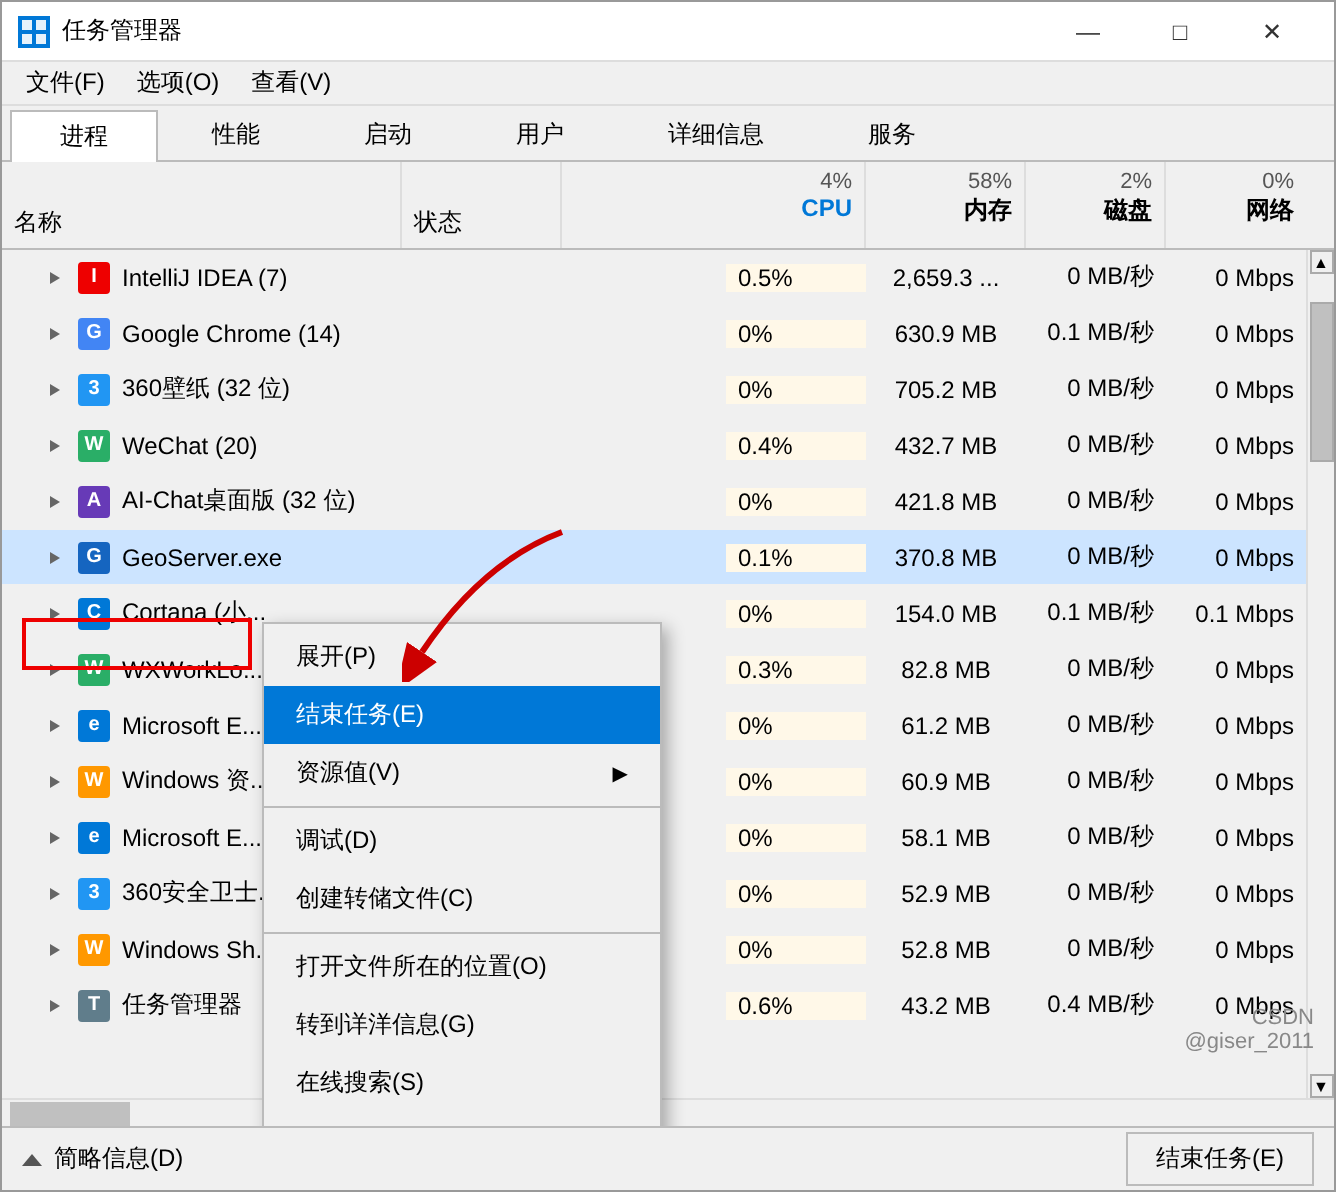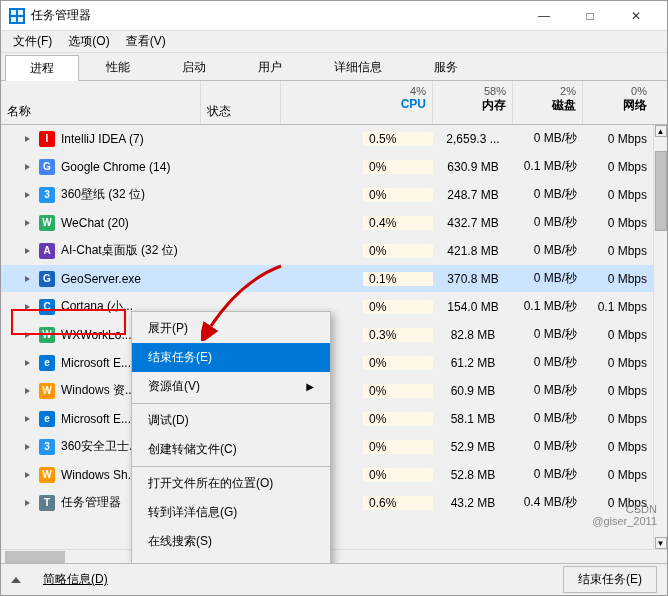--- a/index.html
+++ b/index.html
@@ -333,23 +333,22 @@
       background: #f0f0f0;
       border-top: 1px solid #bbb;
       display: flex;
       align-items: center;
       padding: 0 10px;
       justify-content: space-between;
     }
     .status-left {
       display: flex;
       align-items: center;
-      gap: 22px;
+      gap: 6px;
       cursor: pointer;
-      text-decoration: underline;
     }
     .status-arrow {
       width: 0;
       height: 0;
       border-left: 5px solid transparent;
       border-right: 5px solid transparent;
       border-bottom: 6px solid #555;
     }
     .watermark {
       position: absolute;
@@ -504,21 +503,21 @@
         <svg width="10" height="10">
                     <polygon points="3,2 8,5 3,8" fill="#666"></polygon>
                   </svg>
       </div>
       <div class="app-icon" style="background:#2196f3;display:flex;align-items:center;justify-content:center;color:white;font-size:10px;font-weight:bold;">3</div>
       <span style="overflow:hidden;text-overflow:ellipsis;white-space:nowrap;">360壁纸 (32 位)</span>
     </div>
     <div class="cell-status"></div>
     <div class="cell-spacer" style="flex:1;background:#fff8e8;"></div>
     <div class="cell-cpu" style="background:#fff8e8;">0%</div>
-    <div class="cell-mem">248.7 MB</div>
+    <div class="cell-mem">705.2 MB</div>
     <div class="cell-disk">0 MB/秒</div>
     <div class="cell-net">0 Mbps</div>
   </div>
             <div class="table-row">
     <div class="cell-name">
       <div class="row-expander">
         <svg width="10" height="10">
                     <polygon points="3,2 8,5 3,8" fill="#666"></polygon>
                   </svg>
       </div>

